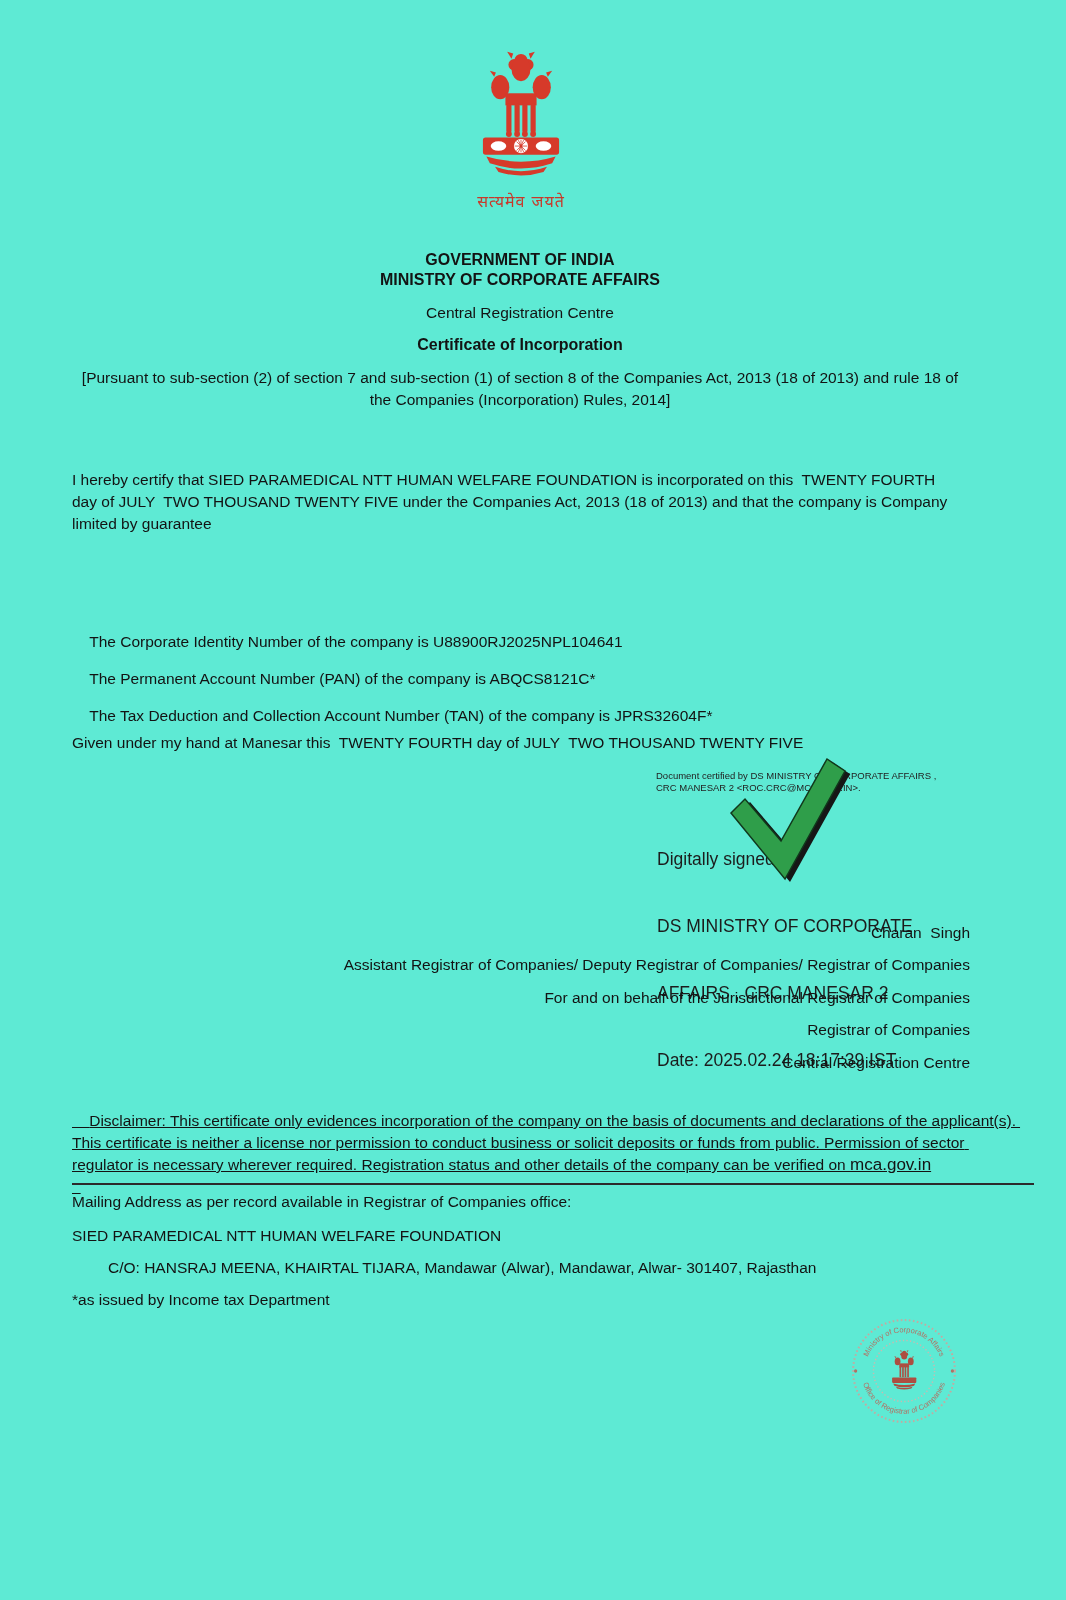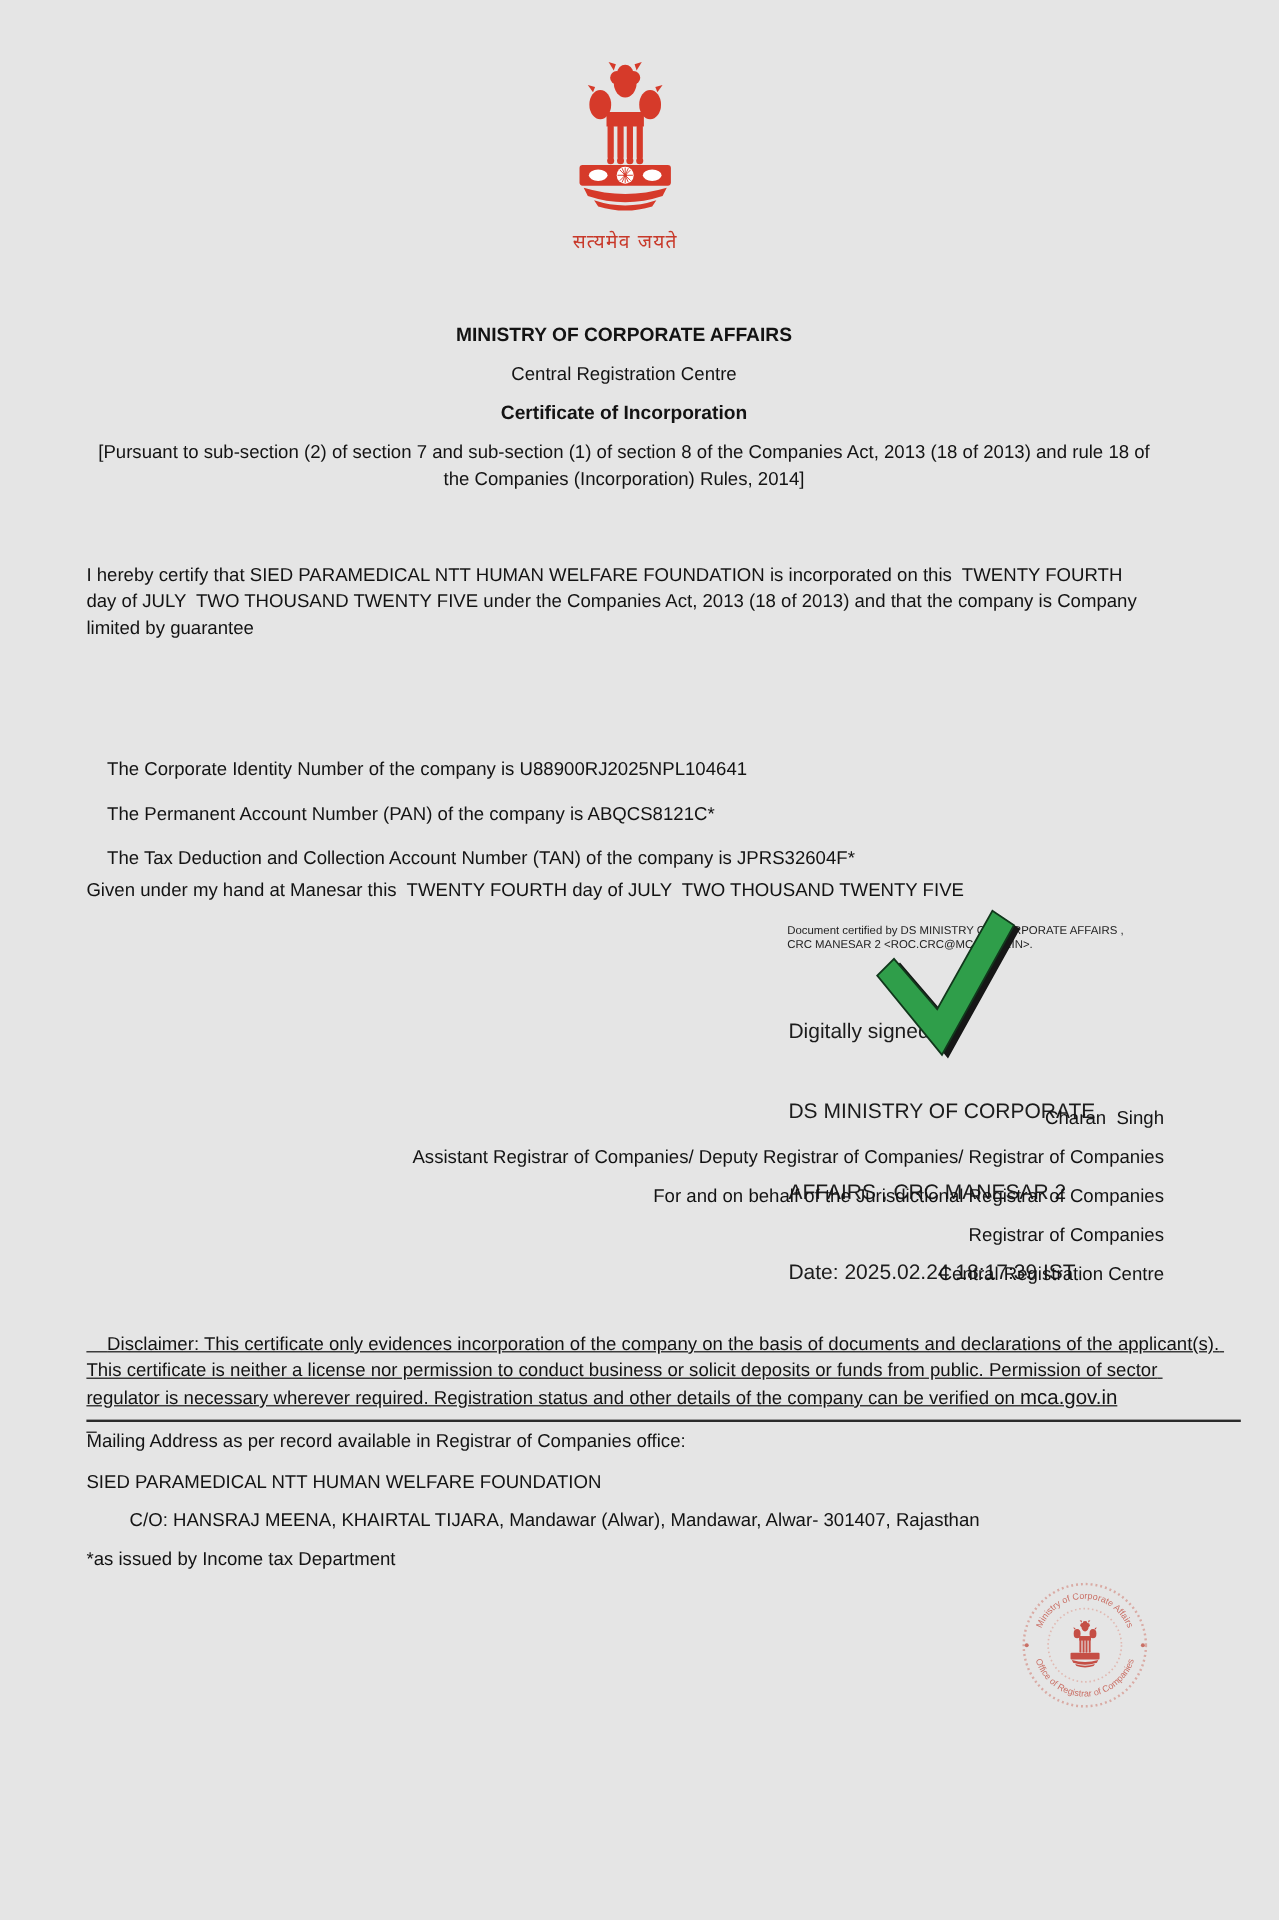--- a/index.html
+++ b/index.html
@@ -1,21 +1,21 @@
 <!DOCTYPE html>
 <html><head>
 <meta charset="utf-8">
 <style>
   * { box-sizing: border-box; }
   html,body { margin:0; padding:0; background:#ffffff; }
   .page {
     position: relative;
     width: 1066px; height: 1600px;
     margin: 0 auto;
-    background: #e5e5e5;
+    background: #5eead4;
     font-family: "Liberation Sans", "DejaVu Sans", sans-serif;
     color: #131313;
     overflow: hidden;
   }
   .abs { position: absolute; }
   .t  { font-size: 15.5px; line-height: 22px; white-space: pre-wrap; }
   .b  { font-weight: normal; }
   .ctr{ text-align: center; }
   .r  { text-align: right; }
   .hdr{ font-size: 16px; font-weight: bold; line-height: 20px; }
@@ -78,20 +78,21 @@
           <line x1="63" y1="104.2" x2="57" y2="117.8"></line>
         </g>
         <circle cx="60" cy="111" r="1.7" fill="#d63a2a"></circle>
         <ellipse cx="34" cy="111" rx="9" ry="5.5" fill="#ffffff"></ellipse>
         <ellipse cx="86" cy="111" rx="9" ry="5.5" fill="#ffffff"></ellipse>
       </g>
     </svg>
     <div class="motto">सत्यमेव जयते</div>
   </div>
 
+  <div class="abs hdr ctr" style="left:70px; top:250px; width:900px;">GOVERNMENT OF INDIA</div>
   <div class="abs hdr ctr" style="left:70px; top:270px; width:900px;">MINISTRY OF CORPORATE AFFAIRS</div>
   <div class="abs t ctr" style="left:70px; top:302px; width:900px;">Central Registration Centre</div>
   <div class="abs hdr ctr" style="left:70px; top:335px; width:900px;">Certificate of Incorporation</div>
   <div class="abs t ctr" style="left:70px; top:367px; width:900px;">[Pursuant to sub-section (2) of section 7 and sub-section (1) of section 8 of the Companies Act, 2013 (18 of 2013) and rule 18 of the Companies (Incorporation) Rules, 2014]</div>
 
   <div class="abs t" style="left:72px; top:469px; width:890px;">I hereby certify that SIED PARAMEDICAL NTT HUMAN WELFARE FOUNDATION is incorporated on this  TWENTY FOURTH day of JULY  TWO THOUSAND TWENTY FIVE under the Companies Act, 2013 (18 of 2013) and that the company is Company limited by guarantee</div>
 
   <div class="abs t" style="left:72px; top:609px; width:900px;">
     <span>The Corporate Identity Number of the company is </span><span class="b">U88900RJ2025NPL104641</span>
   </div>

